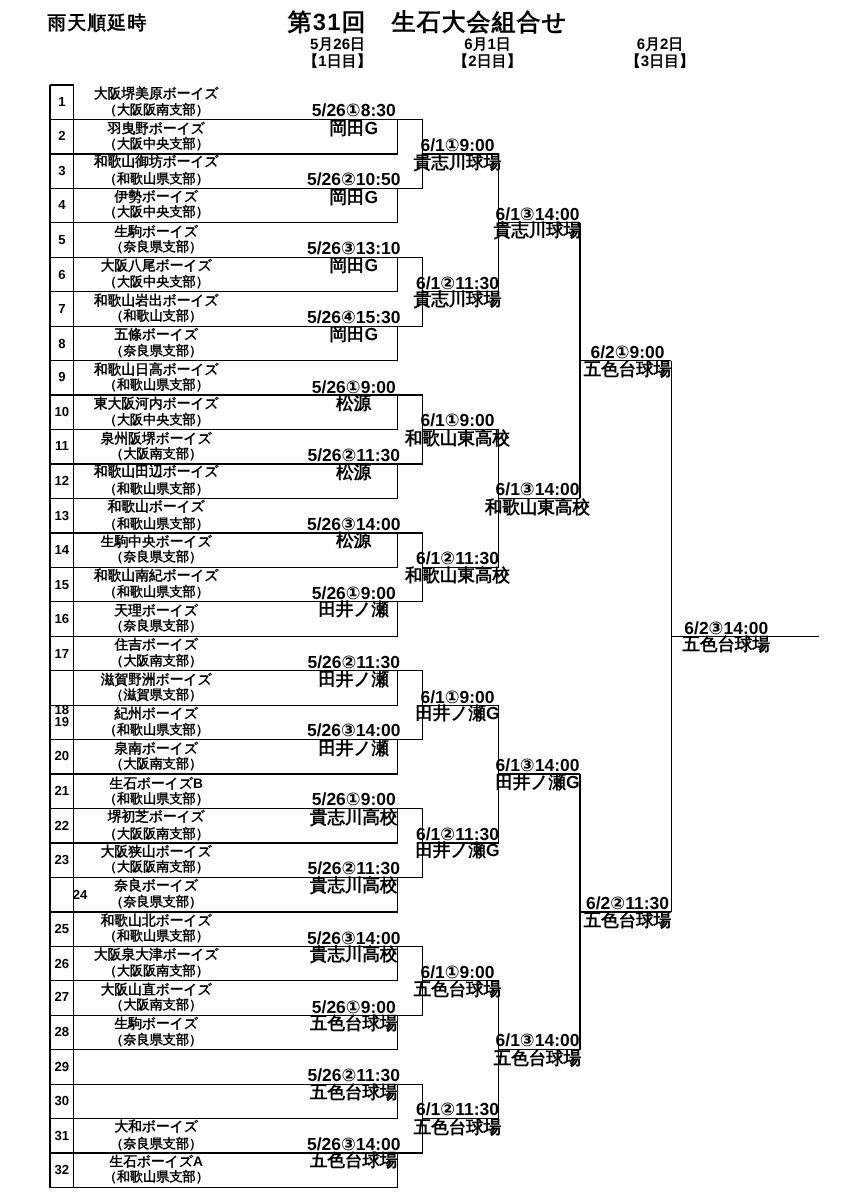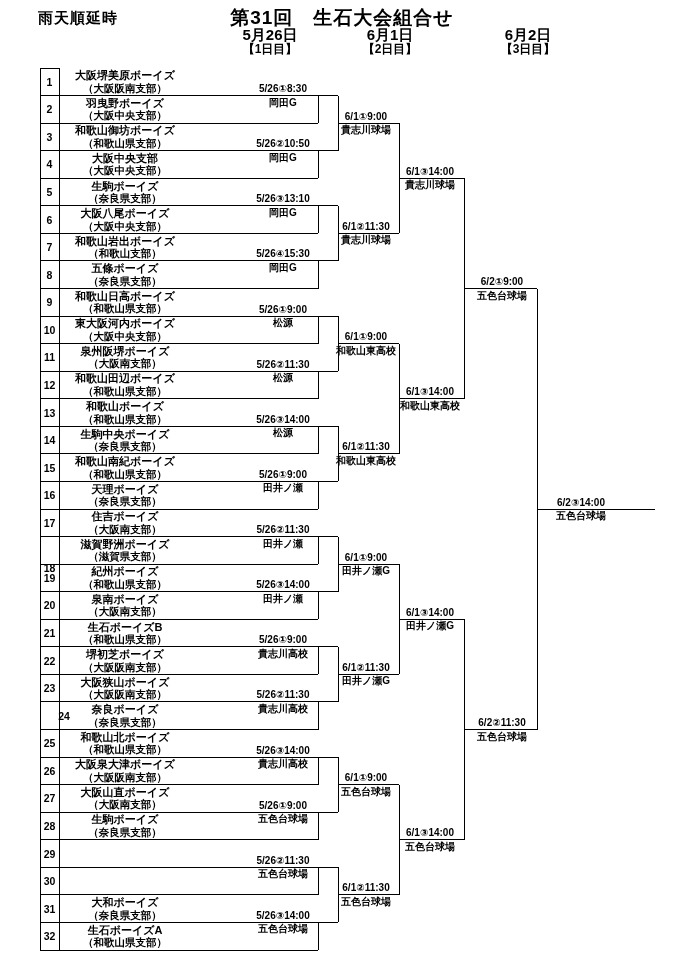--- a/index.html
+++ b/index.html
@@ -2,28 +2,28 @@
 <html><head>
 <meta charset="utf-8">
 <style>
   *{margin:0;padding:0;box-sizing:border-box}
   html,body{background:#fff}
   body{font-family:"Liberation Sans","DejaVu Sans",sans-serif;color:#000}
   .page{position:relative;width:680px;height:955px;background:#fff;overflow:hidden}
   .rain{position:absolute;left:38px;top:9px;font-size:15px;font-weight:bold;letter-spacing:1px}
   .title{position:absolute;left:182px;top:5px;width:320px;text-align:center;font-size:19px;font-weight:bold;letter-spacing:1px}
   .day{position:absolute;top:28px;width:120px;text-align:center;font-weight:bold;line-height:14px}
-  .day-date{font-size:15px}
+  .day-date{font-size:12px}
   .day-tag{font-size:12px}
   .lines{position:absolute;left:0;top:0}
   .seed{position:absolute;display:flex;align-items:center;justify-content:center;font-size:10.5px;font-weight:bold}
   .team{position:absolute;display:flex;flex-direction:column;align-items:center;justify-content:center;text-align:center;font-weight:bold}
   .tname{font-size:11px;line-height:12.5px;white-space:nowrap}
   .tbranch{font-size:10.5px;line-height:12.5px;white-space:nowrap}
-  .mlabel{position:absolute;text-align:center;font-size:10px;font-weight:bold;line-height:13.5px;white-space:nowrap}
+  .mlabel{position:absolute;text-align:center;font-size:14px;font-weight:bold;line-height:13.5px;white-space:nowrap}
 </style>
 </head>
 <body>
 
 <div class="page" id="page">
   <div class="rain">雨天順延時</div>
   <div class="title">第31回　生石大会組合せ</div>
 
   <div class="day" style="left:210px">
     <div class="day-date">5月26日</div>
@@ -51,21 +51,21 @@
       <div class="tname">羽曳野ボーイズ</div>
       <div class="tbranch">（大阪中央支部）</div>
     </div>
     <div class="seed" style="left: 40px; top: 123.125px; width: 19px; height: 27.5625px;">3</div>
     <div class="team" style="left: 60px; top: 123.125px; width: 130px; height: 27.5625px;">
       <div class="tname">和歌山御坊ボーイズ</div>
       <div class="tbranch">（和歌山県支部）</div>
     </div>
     <div class="seed" style="left: 40px; top: 150.688px; width: 19px; height: 27.5625px;">4</div>
     <div class="team" style="left: 60px; top: 150.688px; width: 130px; height: 27.5625px;">
-      <div class="tname">大阪中央支部</div>
+      <div class="tname">伊勢ボーイズ</div>
       <div class="tbranch">（大阪中央支部）</div>
     </div>
     <div class="seed" style="left: 40px; top: 178.25px; width: 19px; height: 27.5625px;">5</div>
     <div class="team" style="left: 60px; top: 178.25px; width: 130px; height: 27.5625px;">
       <div class="tname">生駒ボーイズ</div>
       <div class="tbranch">（奈良県支部）</div>
     </div>
     <div class="seed" style="left: 40px; top: 205.812px; width: 19px; height: 27.5625px;">6</div>
     <div class="team" style="left: 60px; top: 205.812px; width: 130px; height: 27.5625px;">
       <div class="tname">大阪八尾ボーイズ</div>

